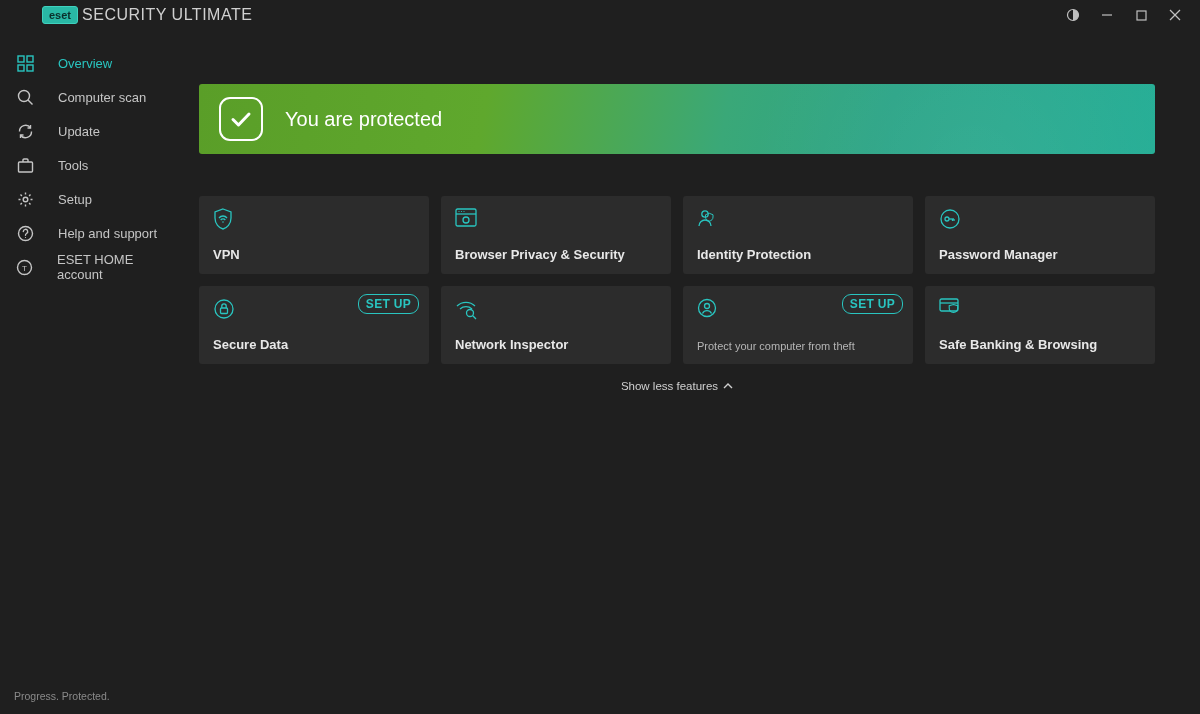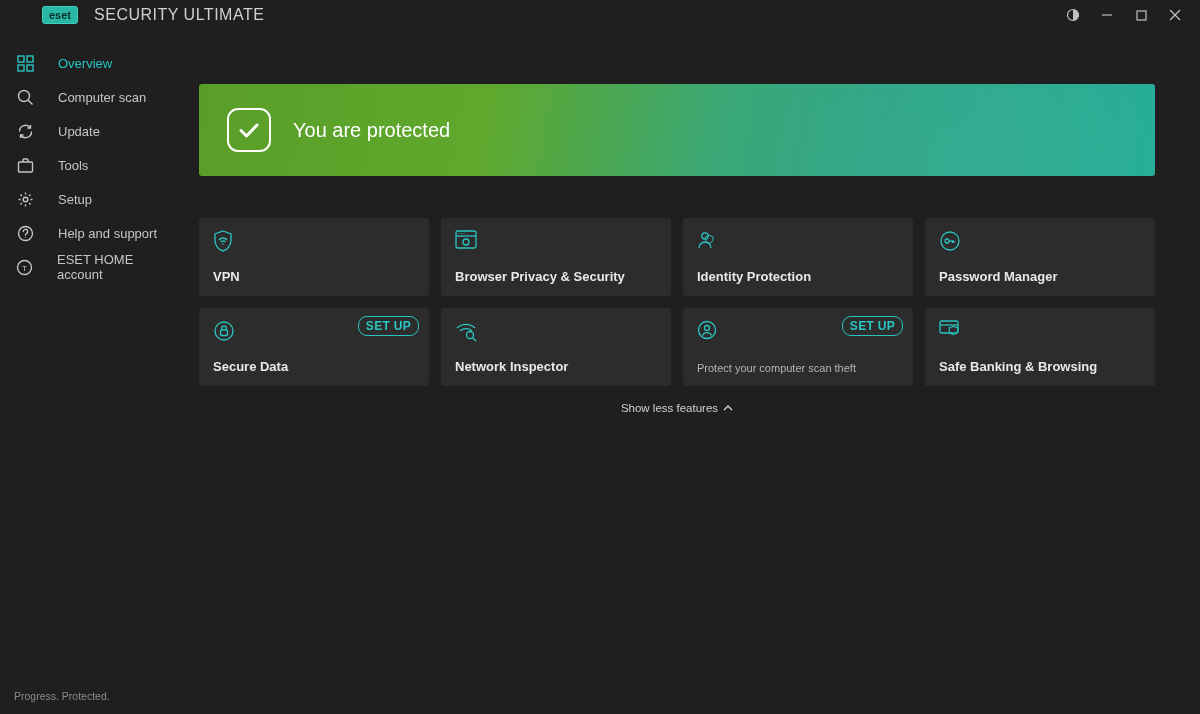--- a/index.html
+++ b/index.html
@@ -19,21 +19,21 @@
     .titlebar {
       height: 30px;
       display: flex;
       align-items: center;
       padding: 0 8px 0 14px;
       justify-content: space-between;
     }
     .titlebar-left {
       display: flex;
       align-items: center;
-      gap: 16px;
+      gap: 4px;
       padding-left: 28px;
     }
     .logo-eset {
       background: #29b8a5;
       color: #0a2f2b;
       font-weight: 700;
       font-size: 11px;
       padding: 2px 6px;
       border-radius: 3px;
       letter-spacing: 0px;
@@ -88,26 +88,26 @@
       justify-content: center;
     }
     .main {
       position: absolute;
       left: 199px;
       top: 84px;
       right: 45px;
       bottom: 30px;
     }
     .banner {
-      height: 92px;
+      height: 70px;
       background: linear-gradient(100deg, #5a9e28 0%, #5fa82d 30%, #3aa878 55%, #2da588 72%, #26ae96 100%);
       border-radius: 3px;
       display: flex;
       align-items: center;
-      padding: 0 28px;
+      padding: 0 20px;
       gap: 22px;
       position: relative;
       overflow: hidden;
     }
     .banner::after{
       content:"";
       position:absolute;
       right:-80px;
       top:-170px;
       width:520px;
@@ -385,21 +385,21 @@
 
     <div class="feature-card">
       <div class="setup-badge">SET UP</div>
       <div class="feature-icon">
         <svg width="20" height="20" viewBox="0 0 20 20" fill="none" stroke="currentColor" stroke-width="1.3">
             <circle cx="10" cy="10" r="8.5"></circle>
             <circle cx="10" cy="8" r="2.5"></circle>
             <path d="M5.5 15.5 a5 5 0 0 1 9 0"></path>
           </svg>
       </div>
-      <div class="feature-subtitle">Protect your computer scan theft</div>
+      <div class="feature-subtitle">Protect your computer from theft</div>
     </div>
 
     <div class="feature-card">
       <div class="feature-icon">
         <svg width="24" height="20" viewBox="0 0 24 20" fill="none" stroke="currentColor" stroke-width="1.3">
             <rect x="1" y="1" width="18" height="12" rx="1.5"></rect>
             <line x1="1" y1="5" x2="19" y2="5"></line>
             <path d="M17 10 L22 11.5 V14 C22 17 20 19 17 19.5 C14 19 12 17 12 14 V11.5 Z" transform="translate(0,-2) scale(0.85)"></path>
           </svg>
       </div>

